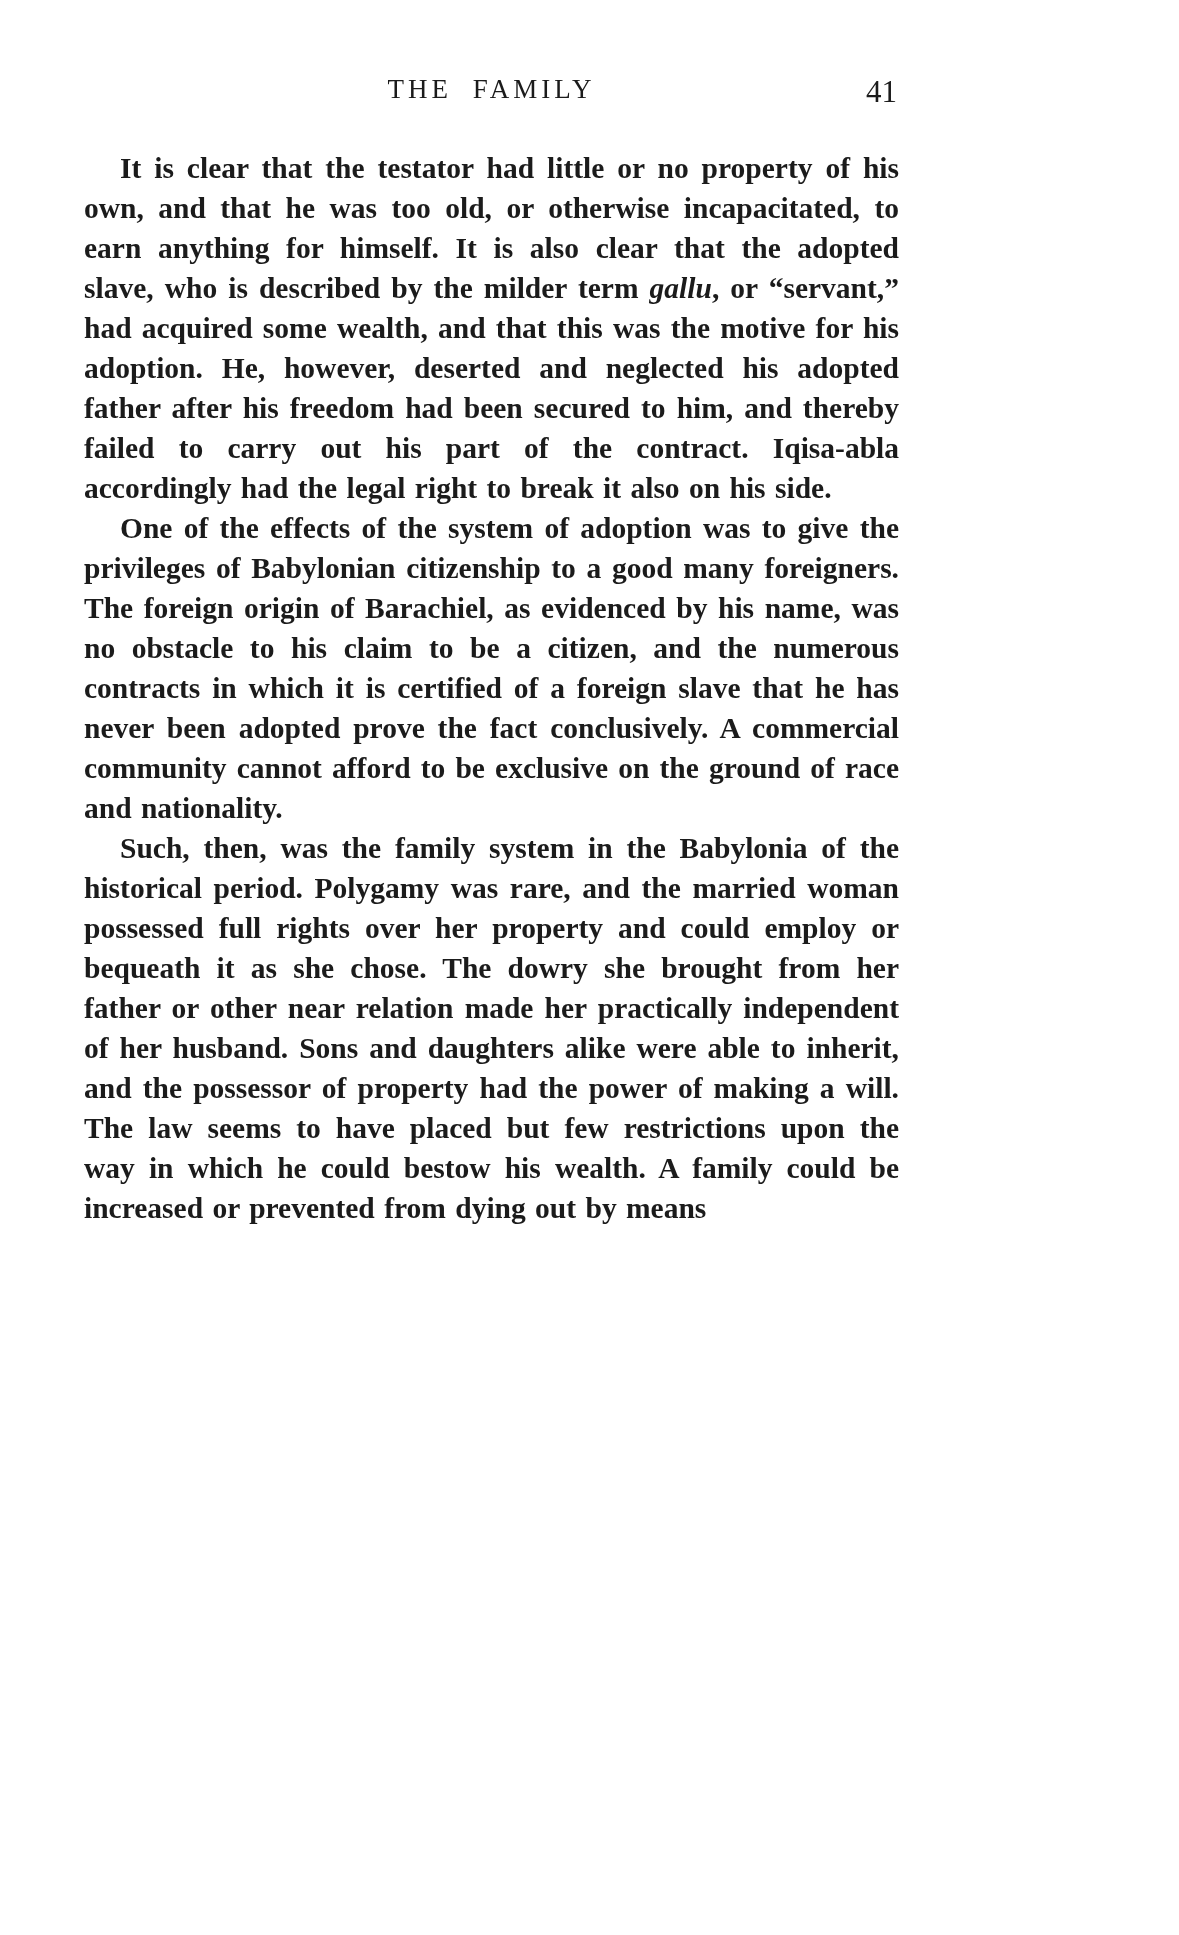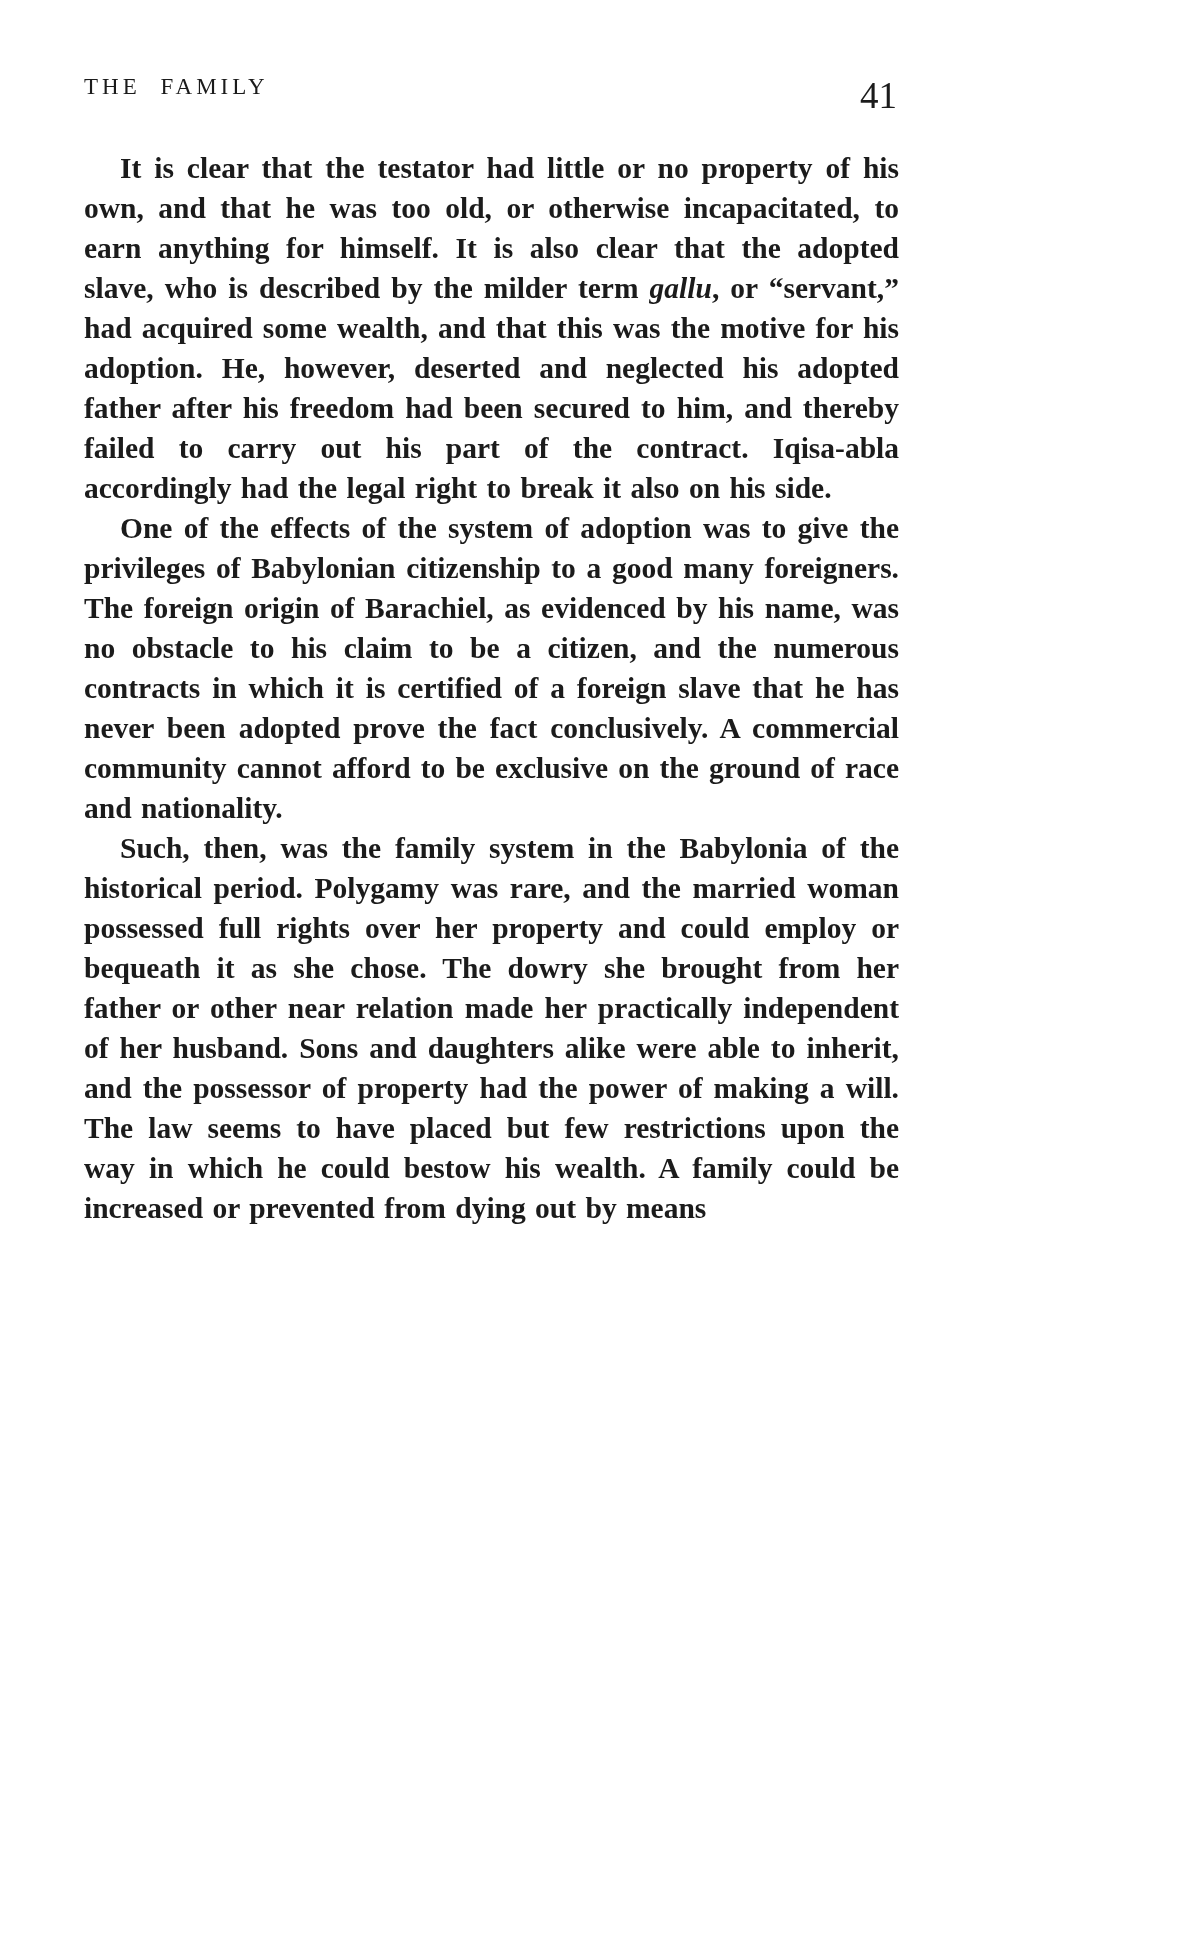--- a/index.html
+++ b/index.html
@@ -20,31 +20,31 @@
     height: 1935px;
     padding: 74px 280px 40px 84px;
   }
   .running-header {
     position: relative;
     height: 44px;
     margin-bottom: 30px;
   }
   .header-title {
     display: block;
-    text-align: left;
-    font-size: 23px;
+    text-align: center;
+    font-size: 27px;
     letter-spacing: 4px;
     word-spacing: 10px;
     color: #1b1b1b;
   }
   .page-number {
     position: absolute;
     right: 2px;
     top: 0;
-    font-size: 37px;
+    font-size: 31px;
     color: #1b1b1b;
     margin-left: 27px;
   }
   .body-text {
     width: 100%;
   }
   .para {
     margin: 0;
     font-size: 29.5px;
     line-height: 40px;

